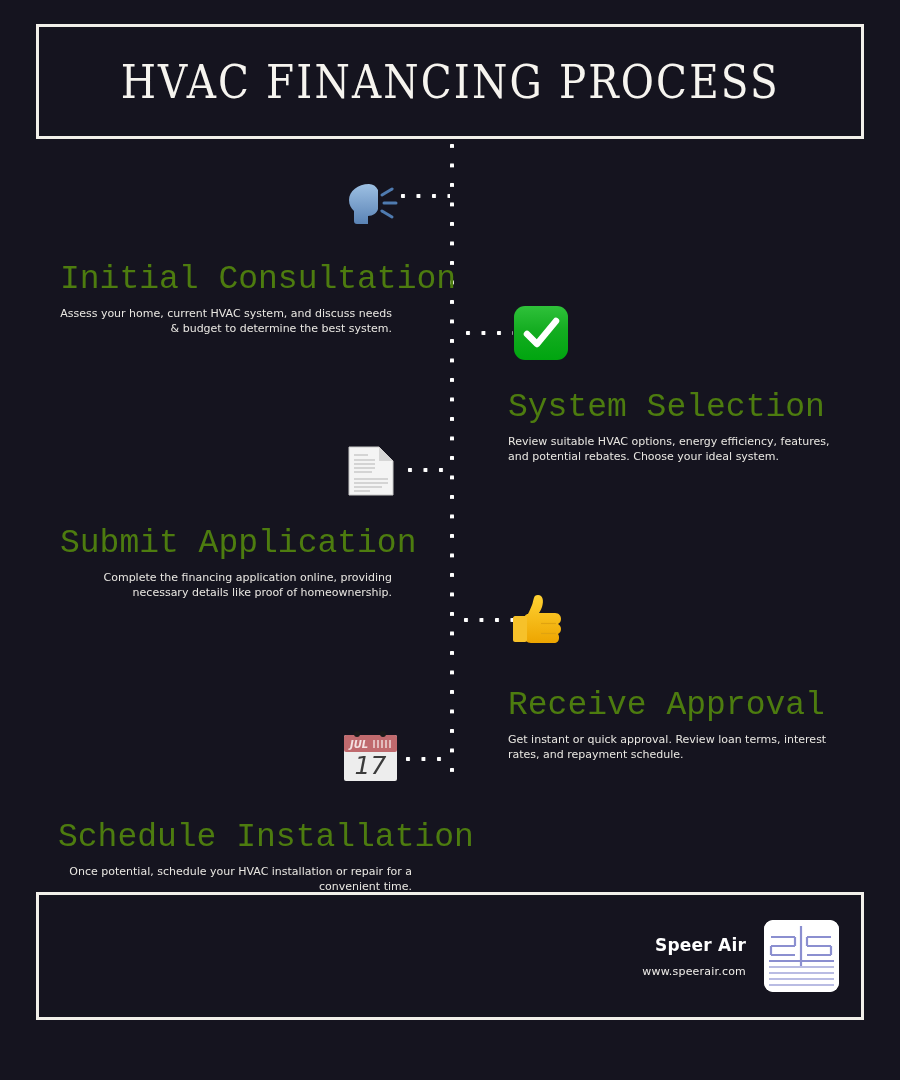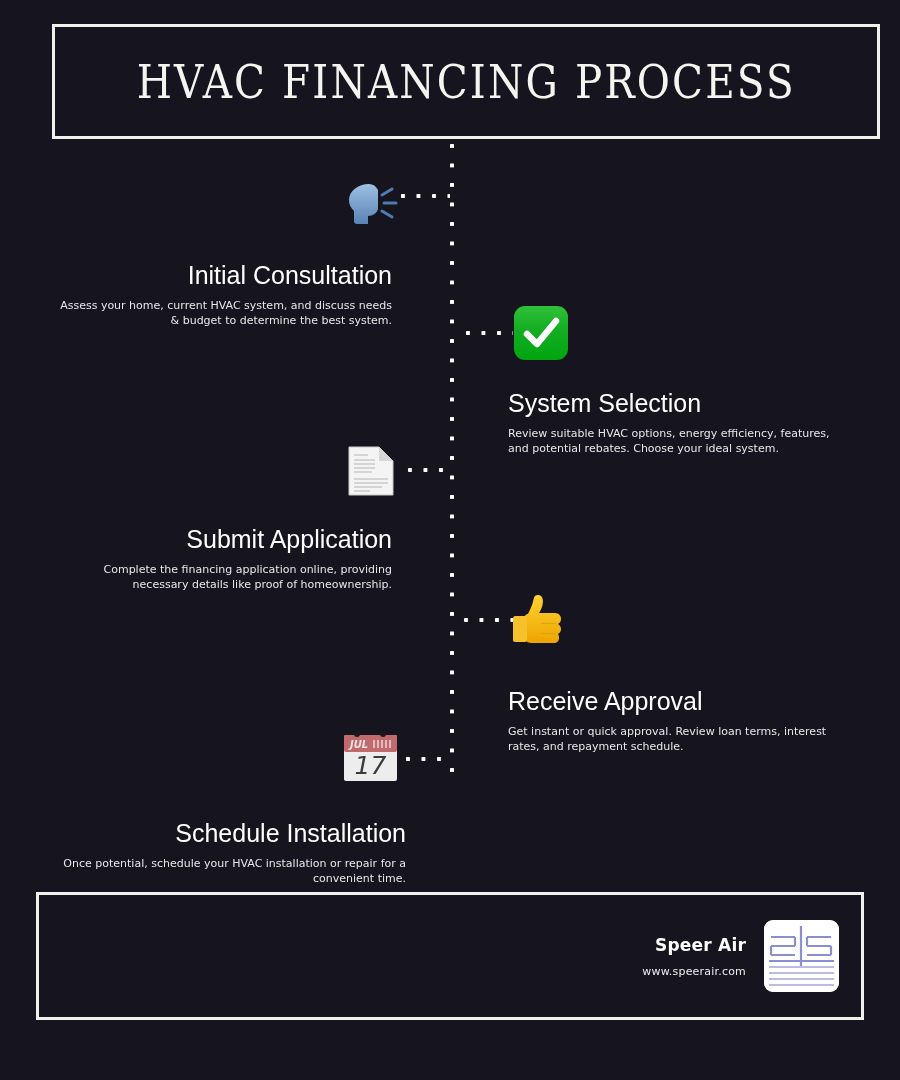--- a/index.html
+++ b/index.html
@@ -12,21 +12,21 @@
     width: 900px;
     height: 1080px;
     background: #15141f;
     overflow: hidden;
     font-family: "DejaVu Sans", sans-serif;
   }
 
   
   #title-box {
     position: absolute;
-    left: 52px;
+    left: 36px;
     top: 24px;
     width: 828px;
     height: 115px;
     box-sizing: border-box;
     border: 3px solid #f2f0ea;
     display: flex;
     align-items: center;
     justify-content: center;
   }
   #page-title {
@@ -65,40 +65,40 @@
   .connector.c2 { left: 465px; top: 330px;  width: 48px; }
   .connector.c3 { left: 407px; top: 467px;  width: 44px; }
   .connector.c4 { left: 463px; top: 617px;  width: 50px; }
   .connector.c5 { left: 405px; top: 756px;  width: 47px; }
 
   
   .step { position: absolute; }
   .step.left  { text-align: right; }
   .step.right { text-align: left;  }
   .step-title {
-    font-family: Liberation Sans, sans-serif;
-    font-size: 25px;
-    color: #ffffff;
+    font-family: Liberation Mono, monospace;
+    font-size: 33px;
+    color: #4d7c0f;
     font-weight: 400;
     line-height: 1.1;
     white-space: nowrap;
   }
   .step-desc {
     font-size: 11px;
     color: #e9e7e2;
     line-height: 1.38;
     margin-top: 8px;
   }
 
   
   #step-1 { left: 60px;  top: 262px; width: 332px; }
   #step-2 { left: 508px; top: 390px; width: 345px; }
   #step-3 { left: 60px;  top: 526px; width: 332px; }
   #step-4 { left: 508px; top: 688px; width: 348px; }
-  #step-5 { left: 52px;  top: 820px; width: 354px; }
+  #step-5 { left: 58px;  top: 820px; width: 354px; }
 
   
   .emoji-wrap {
     position: absolute;
     display: block;
   }
 
   
   #icon-1 { left: 338px; top: 180px; width: 66px; height: 48px; }
   

